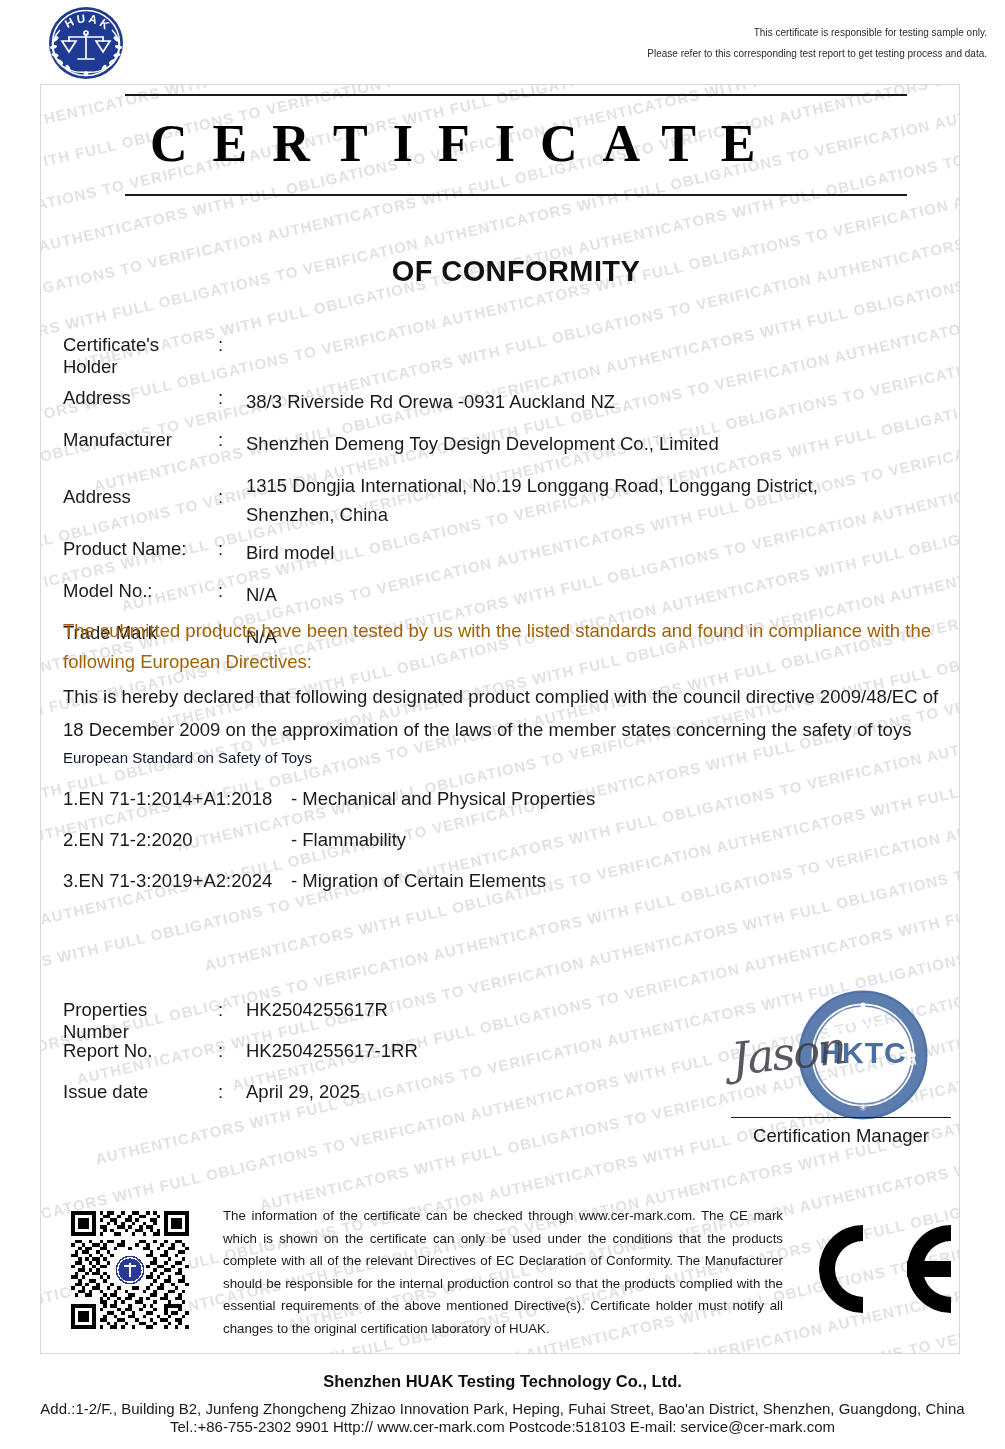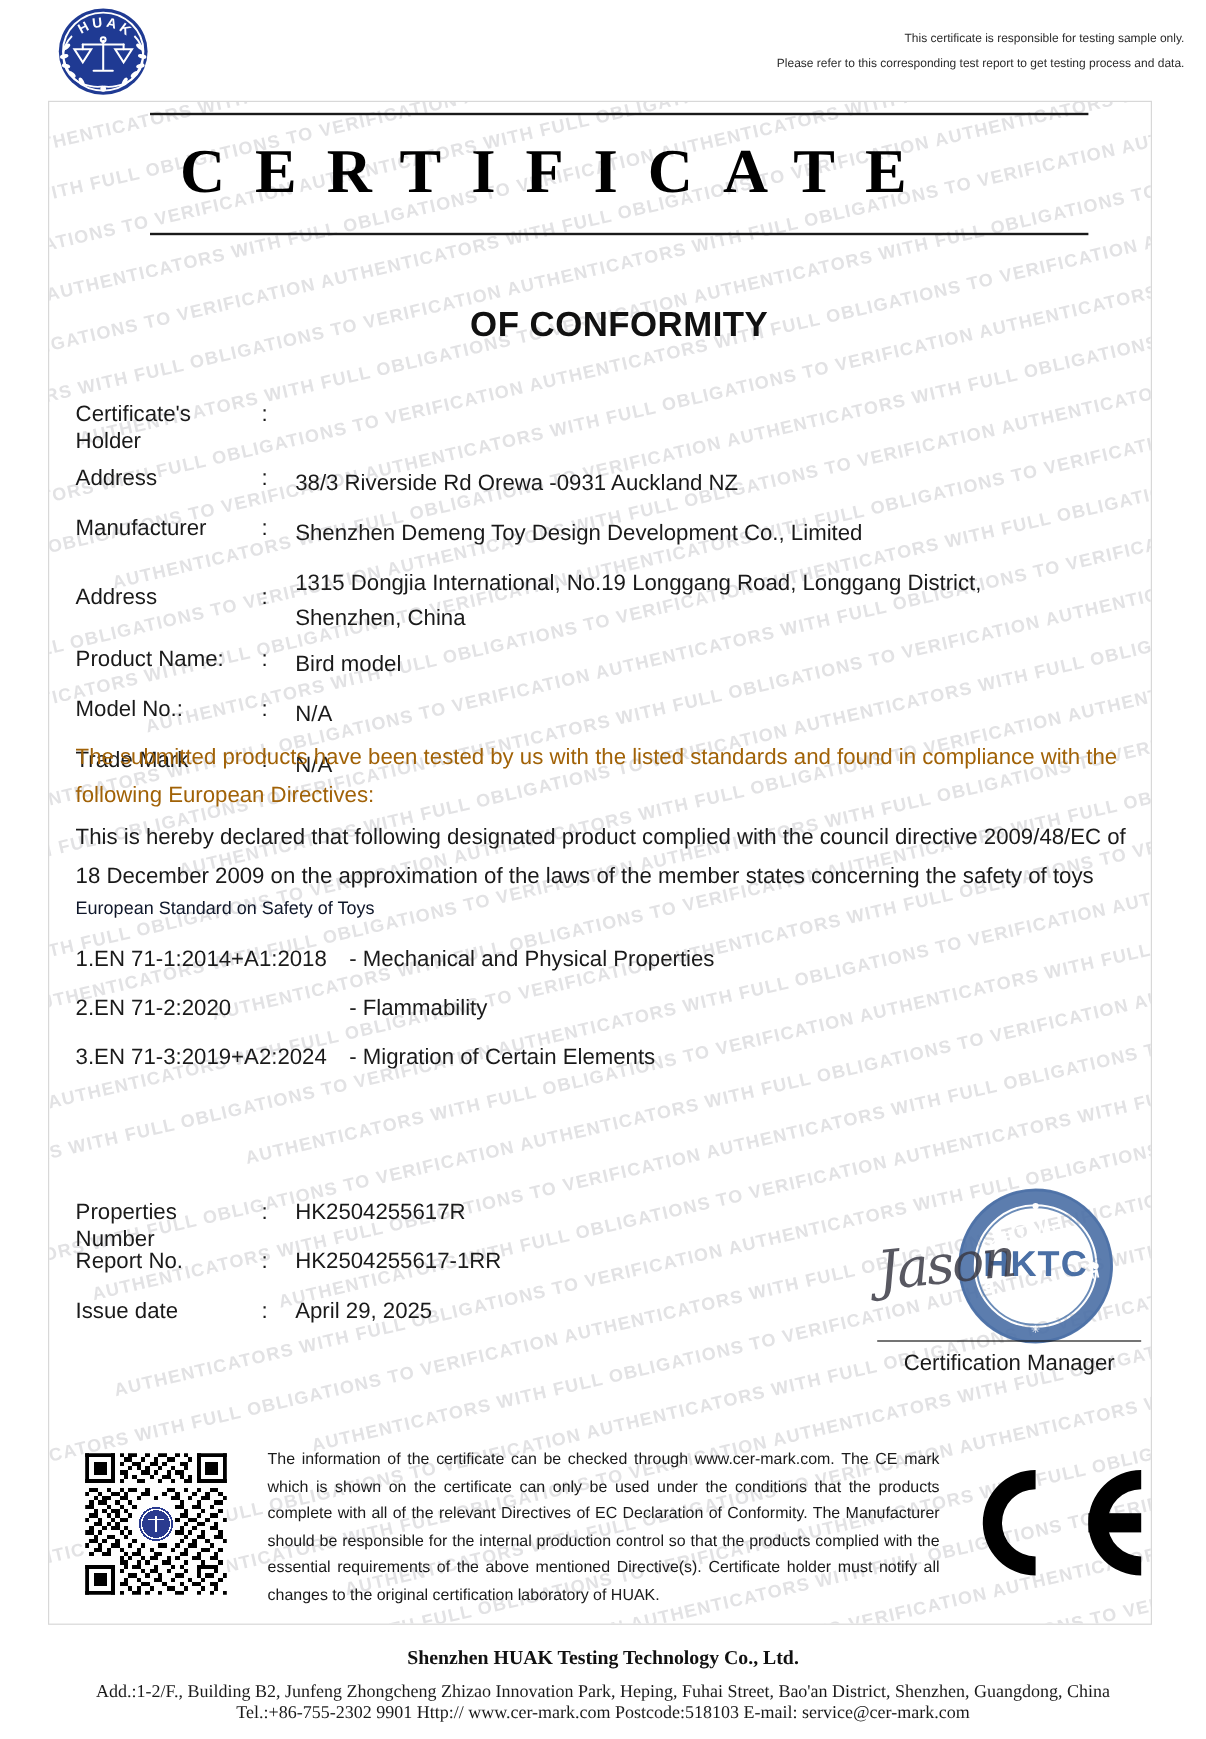--- a/index.html
+++ b/index.html
@@ -253,21 +253,20 @@
     color: #1a1a1a;
   }
   #ce-mark { position: absolute; left: 740px; top: 10px; }
 
   
   #footer {
     position: absolute;
     left: 0; top: 1372px;
     width: 1005px;
     text-align: center;
-    font-family: Liberation Serif, serif;
   }
   #footer-company {
     font-size: 16.5px;
     font-weight: 700;
     color: #111111;
     margin-bottom: 9px;
   }
   #footer-addr {
     font-size: 15px;
     color: #1a1a1a;

